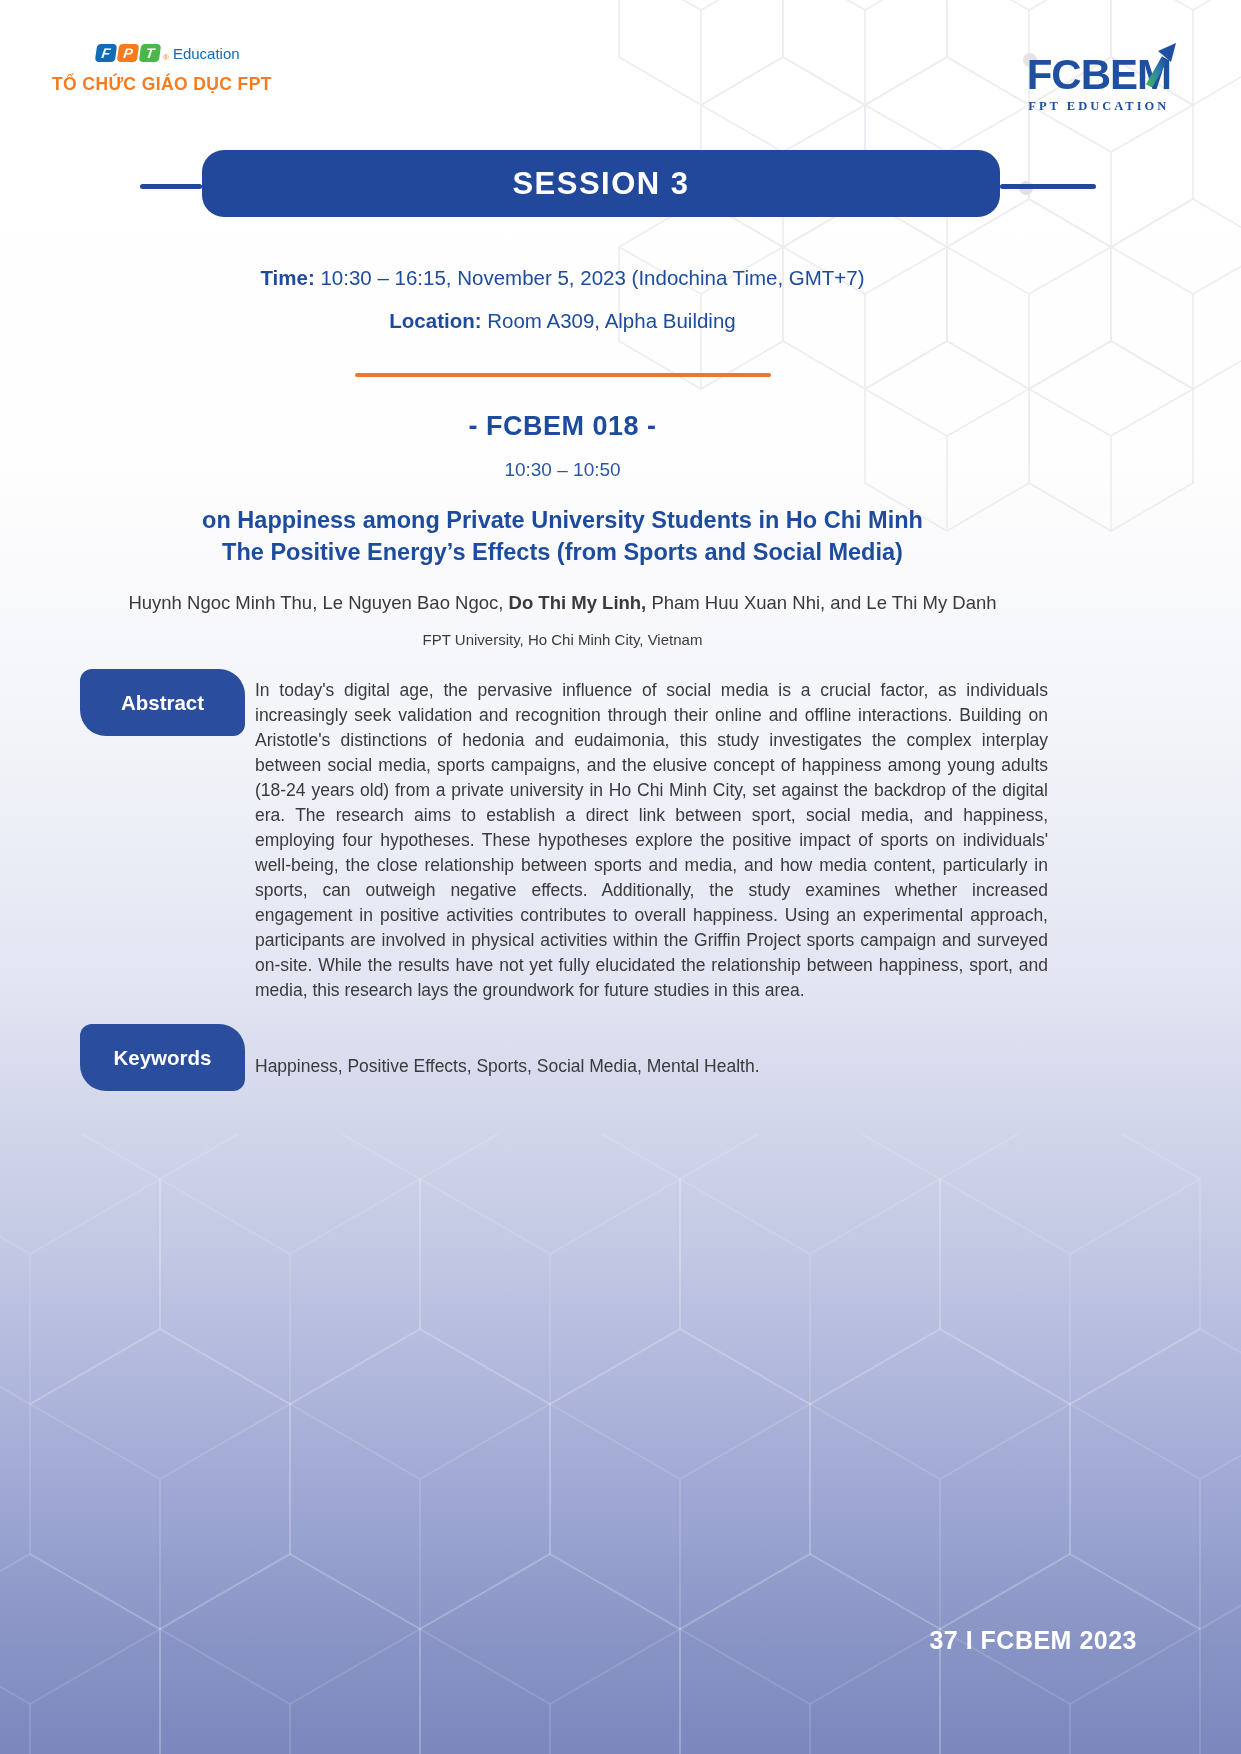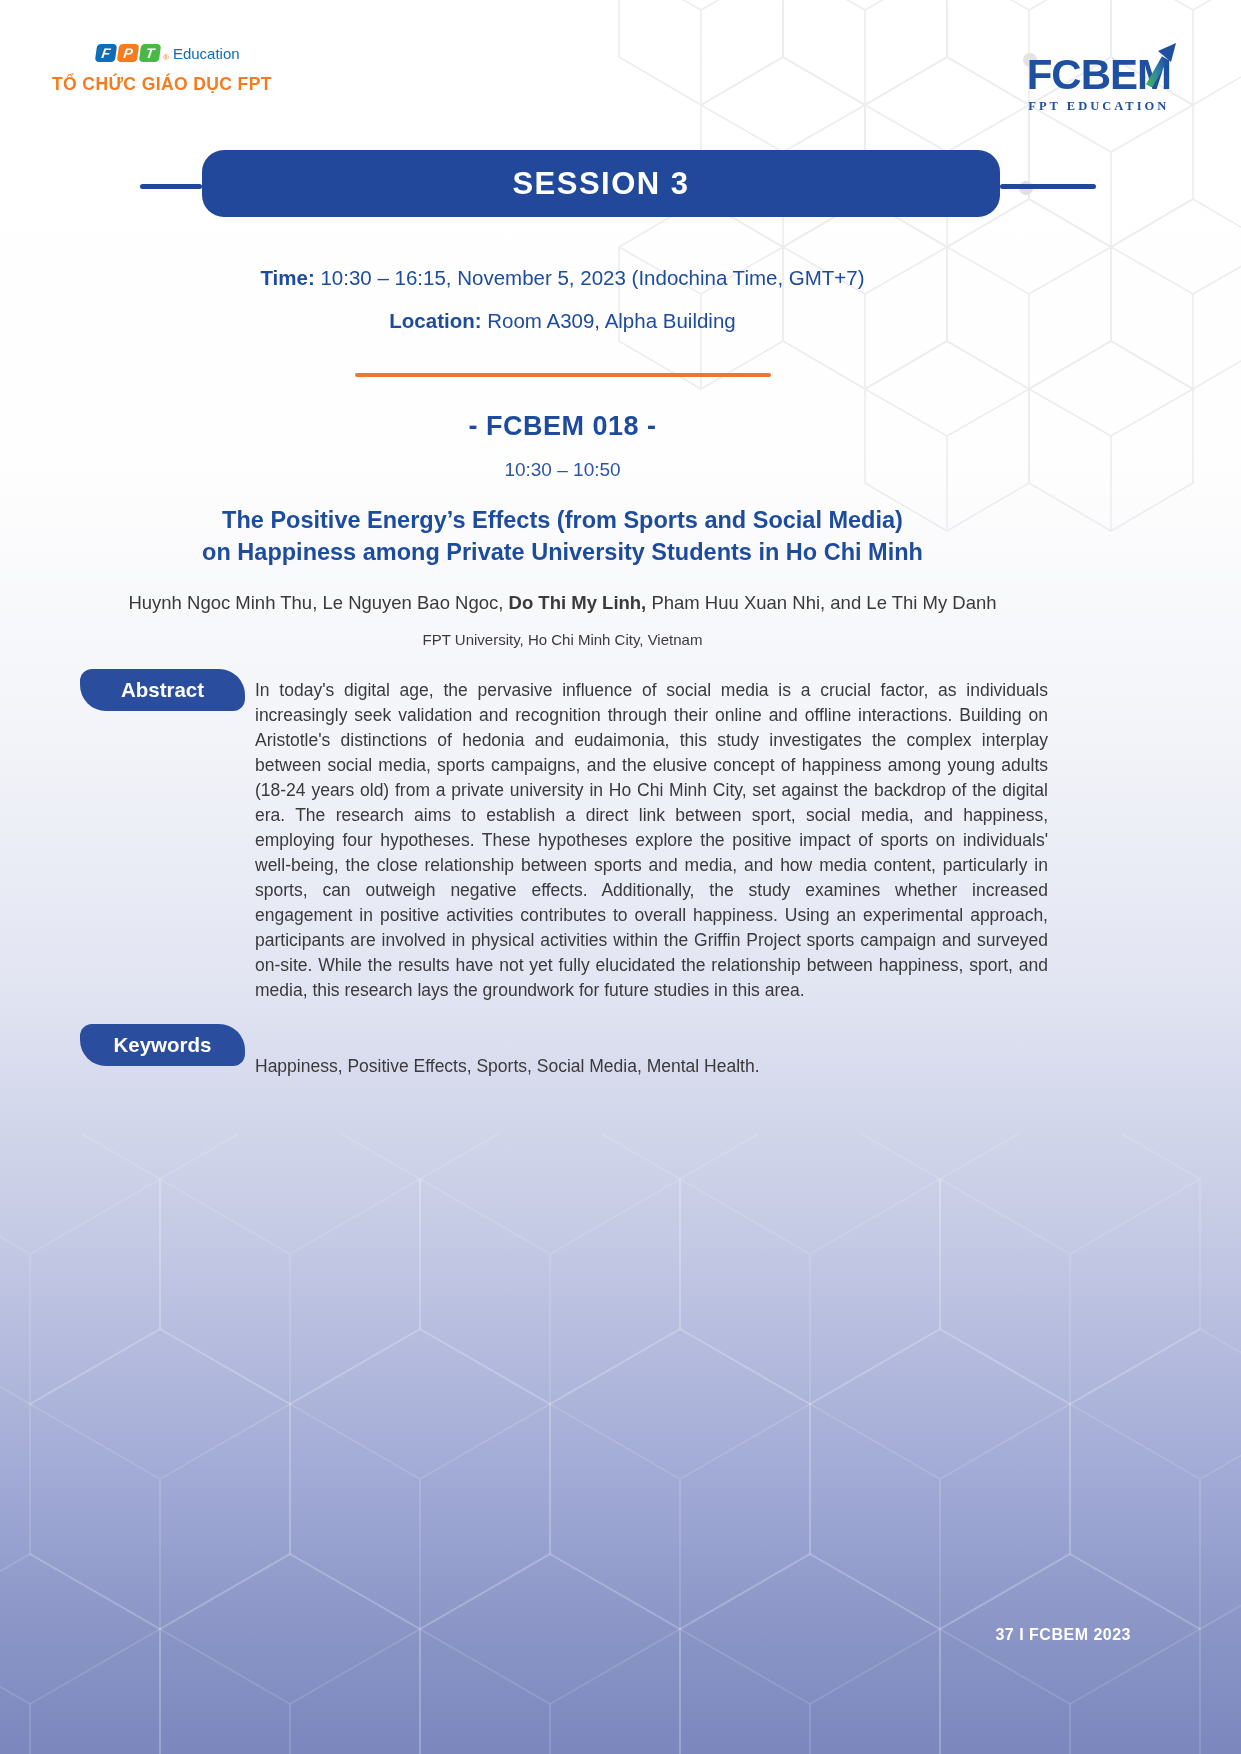--- a/index.html
+++ b/index.html
@@ -43,29 +43,29 @@
   .session-info .line{margin-bottom:19px;}
   .lbl{font-weight:bold;}
   .divider{width:416px;height:4px;background:#f2752b;margin:40px auto 0;border-radius:2px;}
   .paper-code{margin-top:34px;text-align:center;font-size:27px;font-weight:bold;color:#1d4b9e;letter-spacing:.5px;}
   .time-slot{margin-top:17px;text-align:center;font-size:19px;color:#2b55a5;}
   .paper-title{margin-top:23px;text-align:center;font-size:23.5px;font-weight:bold;color:#1d4b9e;line-height:32px;}
   .authors{margin-top:24px;text-align:center;font-size:18.5px;color:#3a3a3c;}
   .affiliation{margin-top:17px;text-align:center;font-size:15px;color:#3a3a3c;}
 
   .section-row{display:flex;align-items:flex-start;margin-top:30px;padding-left:20px;}
-  .badge{flex:0 0 165px;height:42px;margin-top:-9px;background:#2b4d9e;
+  .badge{flex:0 0 165px;height:67px;margin-top:-9px;background:#2b4d9e;
     border-radius:12px 26px 12px 26px;color:#fff;font-weight:bold;font-size:20.5px;
     display:flex;align-items:center;justify-content:center;}
   .section-body{margin-left:10px;width:793px;font-size:17.5px;line-height:25px;
     color:#3a3a3c;text-align:justify;}
   .keywords-body{text-align:left;margin-top:21px;}
 
-  .footer{position:absolute;top:1626px;right:110px;color:#ffffff;
-    font-weight:bold;font-size:16px;letter-spacing:.5px;}
+  .footer{position:absolute;top:1626px;right:104px;color:#ffffff;
+    font-weight:bold;font-size:25px;letter-spacing:.5px;}
 </style>
 </head>
 <body>
 
 <div class="page">
 
   <svg class="pattern pattern-top" width="660" height="560" viewBox="0 0 660 560">
     <defs>
       <g id="cube" fill="none" stroke="#ededf0" stroke-width="1.6">
         <path d="M0 -95 L82 -47 L82 47 L0 95 L-82 47 L-82 -47 Z"></path>
@@ -154,22 +154,22 @@
       <div class="line"><span class="lbl">Time:</span><span> 10:30 – 16:15, November 5, 2023 (Indochina Time, GMT+7)</span></div>
       <div class="line"><span class="lbl">Location:</span><span> Room A309, Alpha Building</span></div>
     </div>
 
     <div class="divider"></div>
 
     <div class="paper-code">- FCBEM 018 -</div>
     <div class="time-slot">10:30 – 10:50</div>
 
     <div class="paper-title">
+      <div>on Happiness among Private University Students in Ho Chi Minh</div>
       <div>The Positive Energy’s Effects (from Sports and Social Media)</div>
-      <div>on Happiness among Private University Students in Ho Chi Minh</div>
     </div>
 
     <div class="authors"><span>Huynh Ngoc Minh Thu, Le Nguyen Bao Ngoc, </span><span class="lbl">Do Thi My Linh,</span><span> Pham Huu Xuan Nhi, and Le Thi My Danh</span></div>
 
     <div class="affiliation">FPT University, Ho Chi Minh City, Vietnam</div>
 
     <div class="section-row">
       <div class="badge">Abstract</div>
       <div class="section-body">In today's digital age, the pervasive influence of social media is a crucial factor, as individuals increasingly seek validation and recognition through their online and offline interactions. Building on Aristotle's distinctions of hedonia and eudaimonia, this study investigates the complex interplay between social media, sports campaigns, and the elusive concept of happiness among young adults (18-24 years old) from a private university in Ho Chi Minh City, set against the backdrop of the digital era. The research aims to establish a direct link between sport, social media, and happiness, employing four hypotheses. These hypotheses explore the positive impact of sports on individuals' well-being, the close relationship between sports and media, and how media content, particularly in sports, can outweigh negative effects. Additionally, the study examines whether increased engagement in positive activities contributes to overall happiness. Using an experimental approach, participants are involved in physical activities within the Griffin Project sports campaign and surveyed on-site. While the results have not yet fully elucidated the relationship between happiness, sport, and media, this research lays the groundwork for future studies in this area.</div>
     </div>

